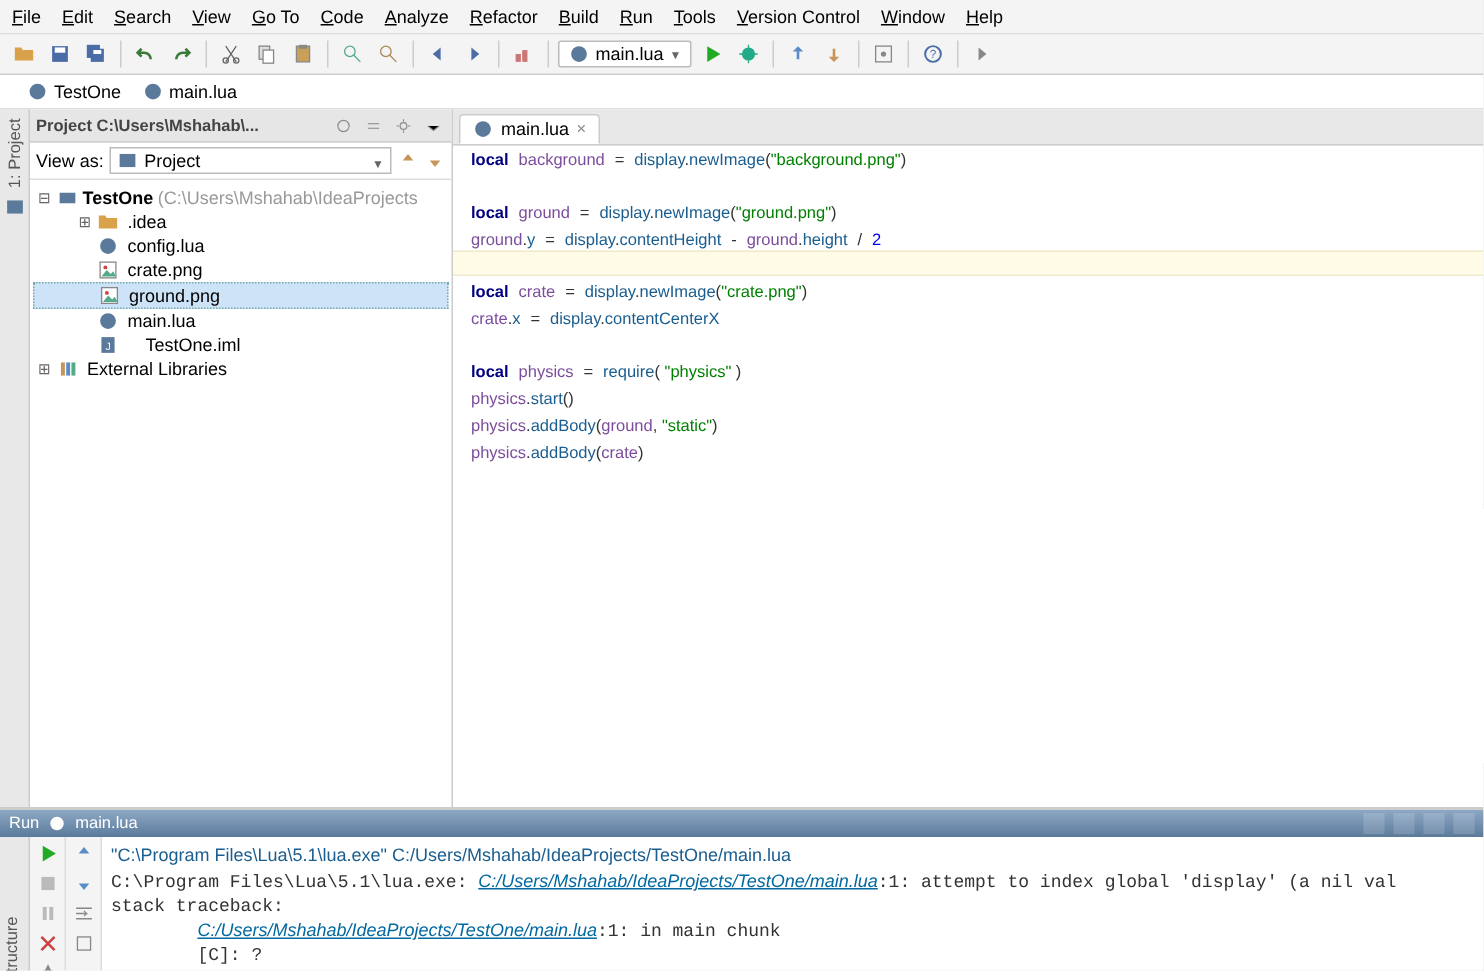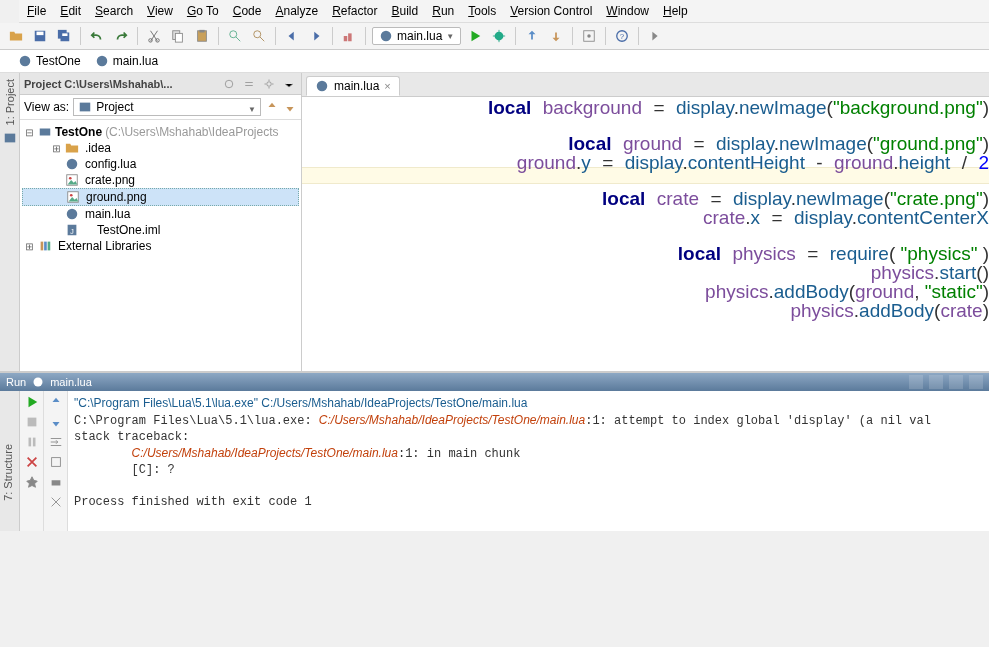--- a/index.html
+++ b/index.html
@@ -1,69 +1,69 @@
 <!DOCTYPE html>
 <html><head>
 <meta charset="utf-8">
 <style>
 * { margin: 0; padding: 0; box-sizing: border-box; font-family: "Segoe UI", Tahoma, sans-serif; }
 body { width: 989px; height: 647px; overflow: hidden; background: #f0f0f0; font-size: 12px; color: #000; }
-.menubar { display: flex; gap: 14px; padding: 4px 8px; background: #f4f4f4; border-bottom: 1px solid #ddd; margin-left: 19px; }
+.menubar { display: flex; gap: 14px; padding: 4px 8px; background: #f4f4f4; border-bottom: 1px solid #ddd; }
 .menubar span { cursor: pointer; }
 .menubar span u { text-decoration: underline; }
 .toolbar { display: flex; align-items: center; gap: 4px; padding: 3px 6px; background: #f4f4f4; border-bottom: 1px solid #ccc; }
 .tb-btn { width: 20px; height: 20px; display: flex; align-items: center; justify-content: center; border-radius: 2px; cursor: pointer; }
 .tb-sep { width: 1px; height: 18px; background: #ccc; margin: 0 2px; }
 .tb-combo { display: flex; align-items: center; gap: 4px; border: 1px solid #bbb; padding: 1px 6px; background: #fff; border-radius: 2px; }
 .tb-combo .arrow { font-size: 8px; color: #666; }
 .icon-sm { width: 14px; height: 14px; }
 
 .editor-tabs-top { display: flex; align-items: center; gap: 14px; padding: 4px 10px 4px 18px; background: #fff; border-bottom: 1px solid #ddd; }
 .etab { display: flex; align-items: center; gap: 4px; cursor: pointer; }
 
-.main-area { display: flex; height: 298px; }
+.main-area { display: flex; height: 465px; }
 .left-gutter { width: 20px; background: #e8e8e8; border-right: 1px solid #ccc; display: flex; flex-direction: column; align-items: center; padding-top: 6px; gap: 6px; }
 .left-gutter .vlabel { writing-mode: vertical-lr; transform: rotate(180deg); font-size: 11px; color: #555; display: flex; align-items: center; gap: 3px; }
 
 .proj-panel { width: 282px; background: #fff; border-right: 1px solid #ccc; display: flex; flex-direction: column; }
 .proj-header { display: flex; align-items: center; background: #e6e6e6; border-bottom: 1px solid #ccc; padding: 2px 4px; height: 22px; gap: 4px; }
 .proj-header .title { font-weight: bold; color: #444; font-size: 11px; white-space: nowrap; overflow: hidden; text-overflow: ellipsis; flex: 1; }
 .proj-header .hbtn { width: 16px; height: 16px; display: flex; align-items: center; justify-content: center; }
 .proj-viewas { display: flex; align-items: center; gap: 4px; padding: 3px 4px; border-bottom: 1px solid #ddd; }
 .tree { padding: 4px 2px; font-size: 12px; }
 .tree-row { display: flex; align-items: center; gap: 3px; padding: 1px 2px; cursor: pointer; white-space: nowrap; }
 .tree-row.sel { background: #cde3f8; border: 1px dotted #7aa; }
 .tree-ind { display: inline-block; }
 .expander { width: 11px; text-align: center; color: #666; font-size: 10px; }
 .dimtext { color: #999; }
 
 .editor-wrap { flex: 1; display: flex; flex-direction: column; background: #fff; }
 .file-tabbar { display: flex; align-items: center; background: #e8e8e8; border-bottom: 1px solid #ccc; padding: 0 4px; height: 24px; }
 .file-tab { display: flex; align-items: center; gap: 5px; background: #fff; border: 1px solid #ccc; border-bottom: 1px solid #fff; padding: 2px 8px; margin-top: 2px; border-radius: 3px 3px 0 0; }
 .file-tab .close { color: #888; cursor: pointer; font-size: 11px; }
-.code { flex: 1; font-family: "Courier New", monospace; font-size: 19px; line-height: 17px; padding: 2px 0 2px 12px; white-space: pre; overflow: hidden; position: relative; text-align: right; }
+.code { flex: 1; font-family: "Courier New", monospace; font-size: 11px; line-height: 17px; padding: 2px 0 2px 12px; white-space: pre; overflow: hidden; position: relative; }
 .code .hl-line { position: absolute; left: 0; right: 0; height: 17px; background: #fffbe6; z-index: 0; border-top:1px solid #f0eacc; border-bottom:1px solid #f0eacc;}
 .code pre { position: relative; z-index: 1; margin:0; font-family: inherit;}
 .kw { color: #000080; font-weight: bold; }
 .ident { color: #7c4d9c; }
 .obj { color: #1a5d8f; }
 .str { color: #008000; }
 .num { color: #0000ff; }
 .op { color: #333; }
 
 .run-panel { border-top: 2px solid #ccc; }
 .run-header { display: flex; align-items: center; background: #5b7a9b; background: linear-gradient(#8da8c4,#5b7a9b); color: #fff; padding: 1px 6px; height: 18px; font-size: 11px; gap: 6px; }
 .run-header .spacer { flex: 1; }
 .run-header .hbtn { width: 14px; height: 14px; background: rgba(255,255,255,0.15); display:flex; align-items:center; justify-content:center; }
 .run-body { display: flex; height: 140px; background: #fff; }
 .run-left { width: 20px; background: #e8e8e8; border-right: 1px solid #ccc; display: flex; flex-direction: column; align-items: center; padding-top: 2px; gap: 4px; }
 .run-left2 { width: 24px; background: #f4f4f4; border-right: 1px solid #ddd; display: flex; flex-direction: column; align-items: center; padding-top: 4px; gap: 6px; }
 .run-left3 { width: 24px; background: #f4f4f4; border-right: 1px solid #ddd; display: flex; flex-direction: column; align-items: center; padding-top: 4px; gap: 6px; }
 .console { flex: 1; font-family: "Courier New", monospace; font-size: 12px; line-height: 16px; padding: 4px 6px; color: #333; white-space: pre; overflow: hidden; }
-.console .path { color: #c2410c; font-style: italic; }
+.console .path { color: #0369a1; text-decoration: underline; font-style: italic; }
 .console .err { color: #1a5d8f; }
 .structure-label { writing-mode: vertical-lr; transform: rotate(180deg); font-size: 11px; color: #555; position: absolute; left: 2px; bottom: 30px; display: flex; align-items: center; gap: 3px;}
 svg { display: block; }
 </style>
 </head>
 <body>
 
 <div class="menubar" id="menubar">
     <span><u>F</u>ile</span>
     <span><u>E</u>dit</span>

